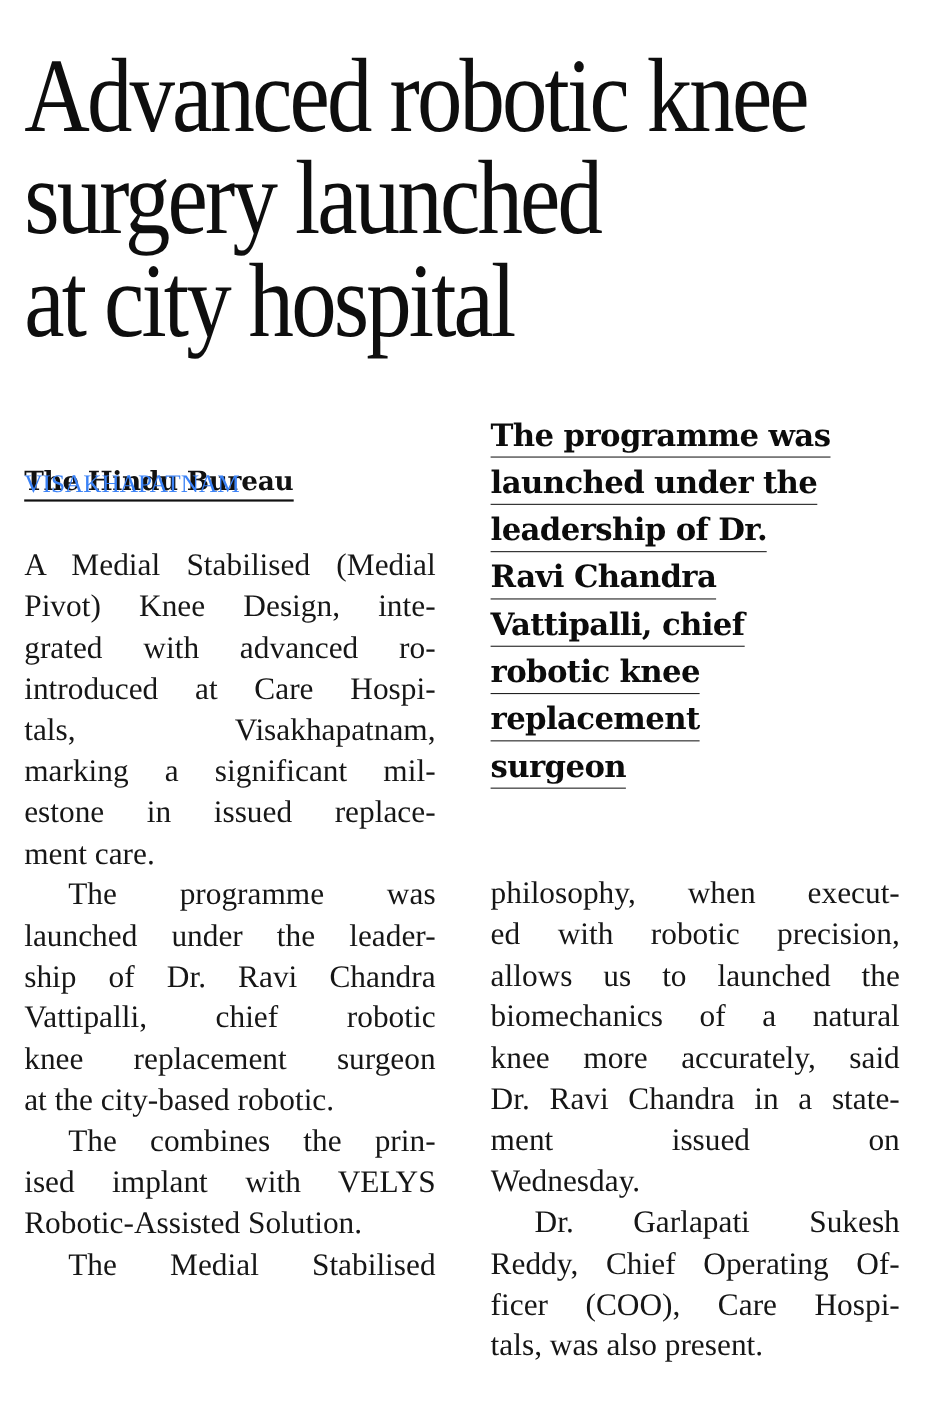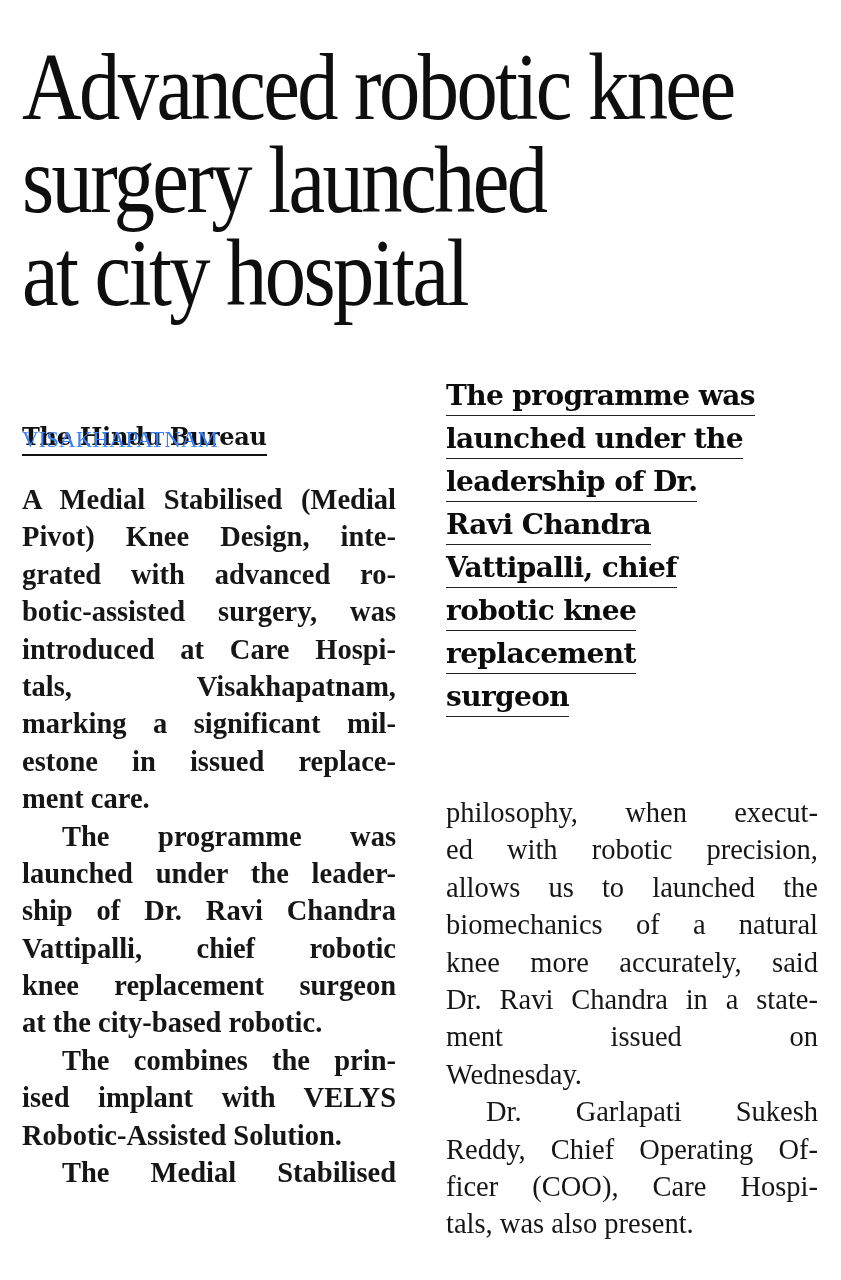--- a/index.html
+++ b/index.html
@@ -55,21 +55,21 @@
     font-family: "Liberation Serif", serif;
     font-size: 23px;
     line-height: 28px;
     color: #3b82f6;
     letter-spacing: 0px;
   }
   .col {
     position: absolute;
     width: 374px;
   }
-  .col-left { left: 22px; top: 481px; font-weight: bold; }
+  .col-left { left: 22px; top: 496px; }
   .col-right { left: 446px; top: 794px; width: 372px; }
   .body-line {
     display: block;
     font-family: "Liberation Serif", serif;
     font-size: 28.5px;
     line-height: 37.4px;
     height: 37.4px;
     white-space: nowrap;
     color: #161616;
     text-align: justify;
@@ -114,21 +114,20 @@
   <span class="hl-line">at city hospital</span>
 </h1>
 
 <div class="byline">The Hindu Bureau</div>
 <div class="dateline">VISAKHAPATNAM</div>
 
 <div class="col col-left">
   <span class="body-line">A Medial Stabilised (Medial</span>
   <span class="body-line">Pivot) Knee Design, inte-</span>
   <span class="body-line">grated with advanced ro-</span>
-  <span class="body-line">botic-assisted surgery, was</span>
   <span class="body-line">introduced at Care Hospi-</span>
   <span class="body-line">tals, Visakhapatnam,</span>
   <span class="body-line">marking a significant mil-</span>
   <span class="body-line">estone in issued replace-</span>
   <span class="body-line last">ment care.</span>
   <span class="body-line indent">The programme was</span>
   <span class="body-line">launched under the leader-</span>
   <span class="body-line">ship of Dr. Ravi Chandra</span>
   <span class="body-line">Vattipalli, chief robotic</span>
   <span class="body-line">knee replacement surgeon</span>

